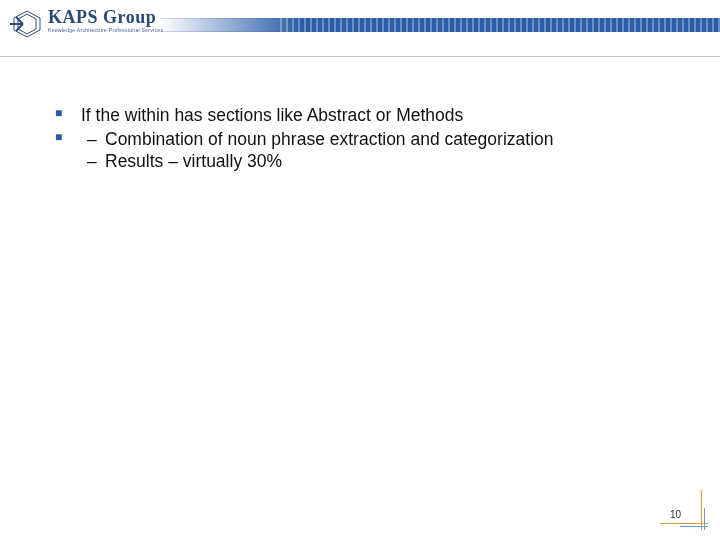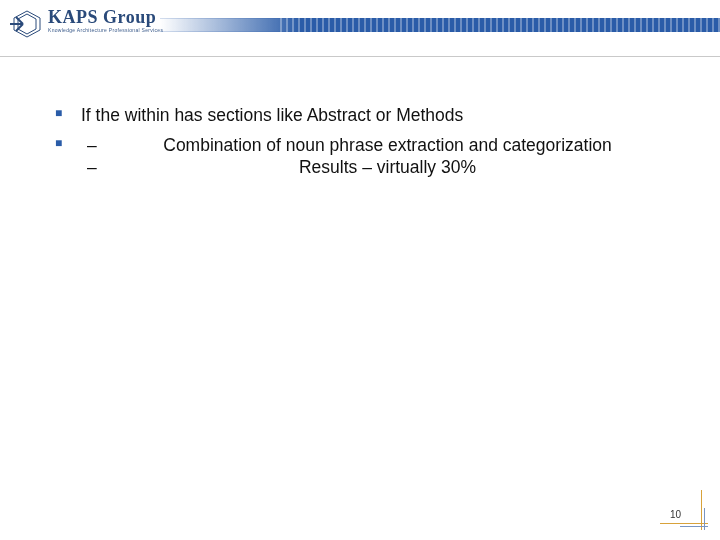--- a/index.html
+++ b/index.html
@@ -22,21 +22,21 @@
   .header-rule { position: absolute; top: 56px; left: 0; right: 0; height: 1px; background: #c9c9c9; }
 
   
   .content { position: absolute; top: 105px; left: 55px; right: 50px; }
   .title { font-size: 22.5px; font-weight: 700; color: #111; line-height: 1.2; margin-bottom: 18px; }
 
   ul.bullets { list-style: none; }
   ul.bullets > li { position: relative; padding-left: 26px; font-size: 17.5px; line-height: 1.25; color: #111; margin-bottom: 1px; }
   ul.bullets > li::before { content: "■"; position: absolute; left: 0; top: 1px; font-size: 12px; color: #2a5ca8; }
 
-  ul.sub { list-style: none; margin-top: 8px; text-align: center; }
+  ul.sub { list-style: none; margin-top: 2px; }
   ul.sub > li { position: relative; padding-left: 24px; font-size: 17.5px; line-height: 1.25; color: #111; }
   ul.sub > li::before { content: "–"; position: absolute; left: 6px; top: 0; color: #111; }
 
   
   .pagenum { position: absolute; bottom: 20px; right: 39px; font-size: 10px; color: #333; }
   .corner { position: absolute; bottom: 10px; right: 12px; }
   .corner .h { position: absolute; right: 0; bottom: 6px; width: 48px; height: 1px; background: #d8a23a; }
   .corner .v { position: absolute; right: 6px; bottom: 0; width: 1px; height: 40px; background: #d8a23a; }
   .corner .h2 { position: absolute; right: 0; bottom: 3px; width: 28px; height: 1px; background: #7a95c0; }
   .corner .v2 { position: absolute; right: 3px; bottom: 0; width: 1px; height: 22px; background: #7a95c0; }

